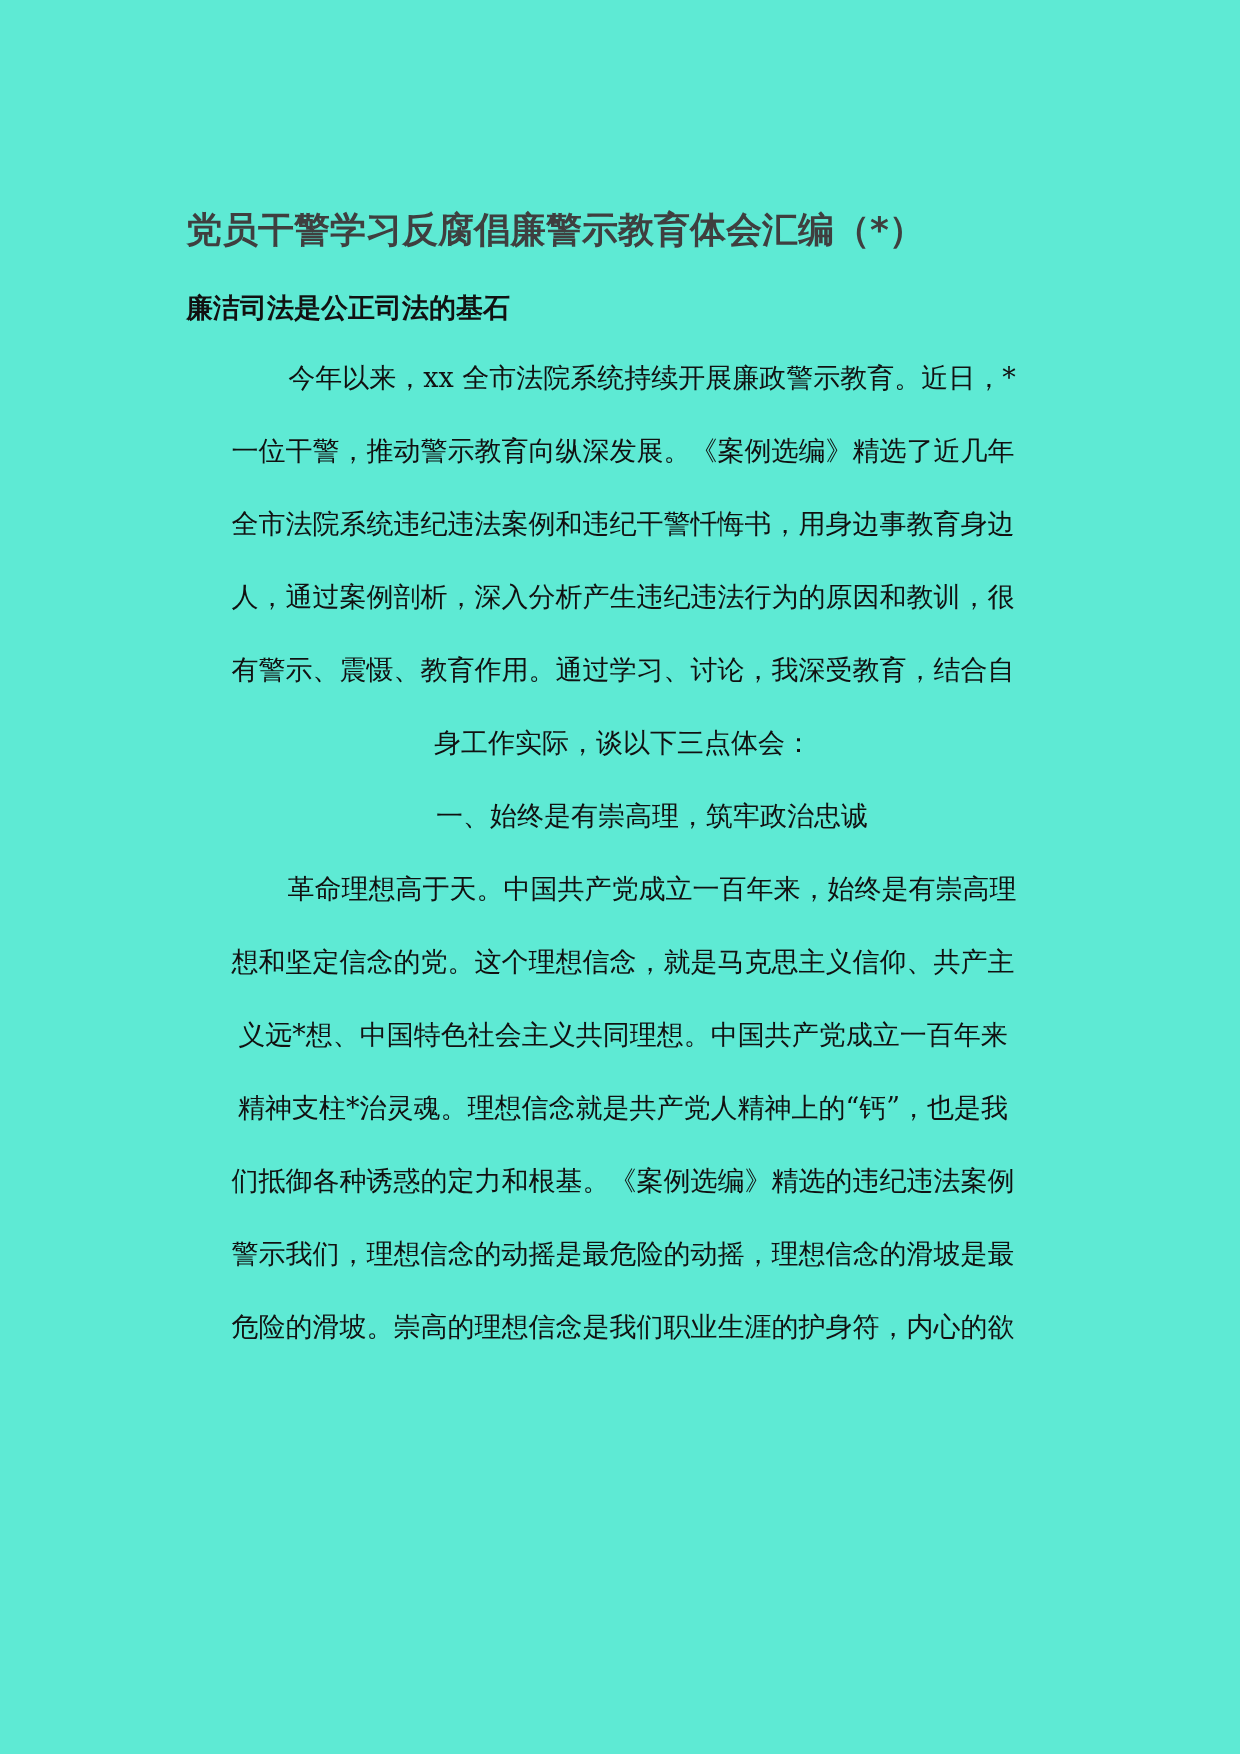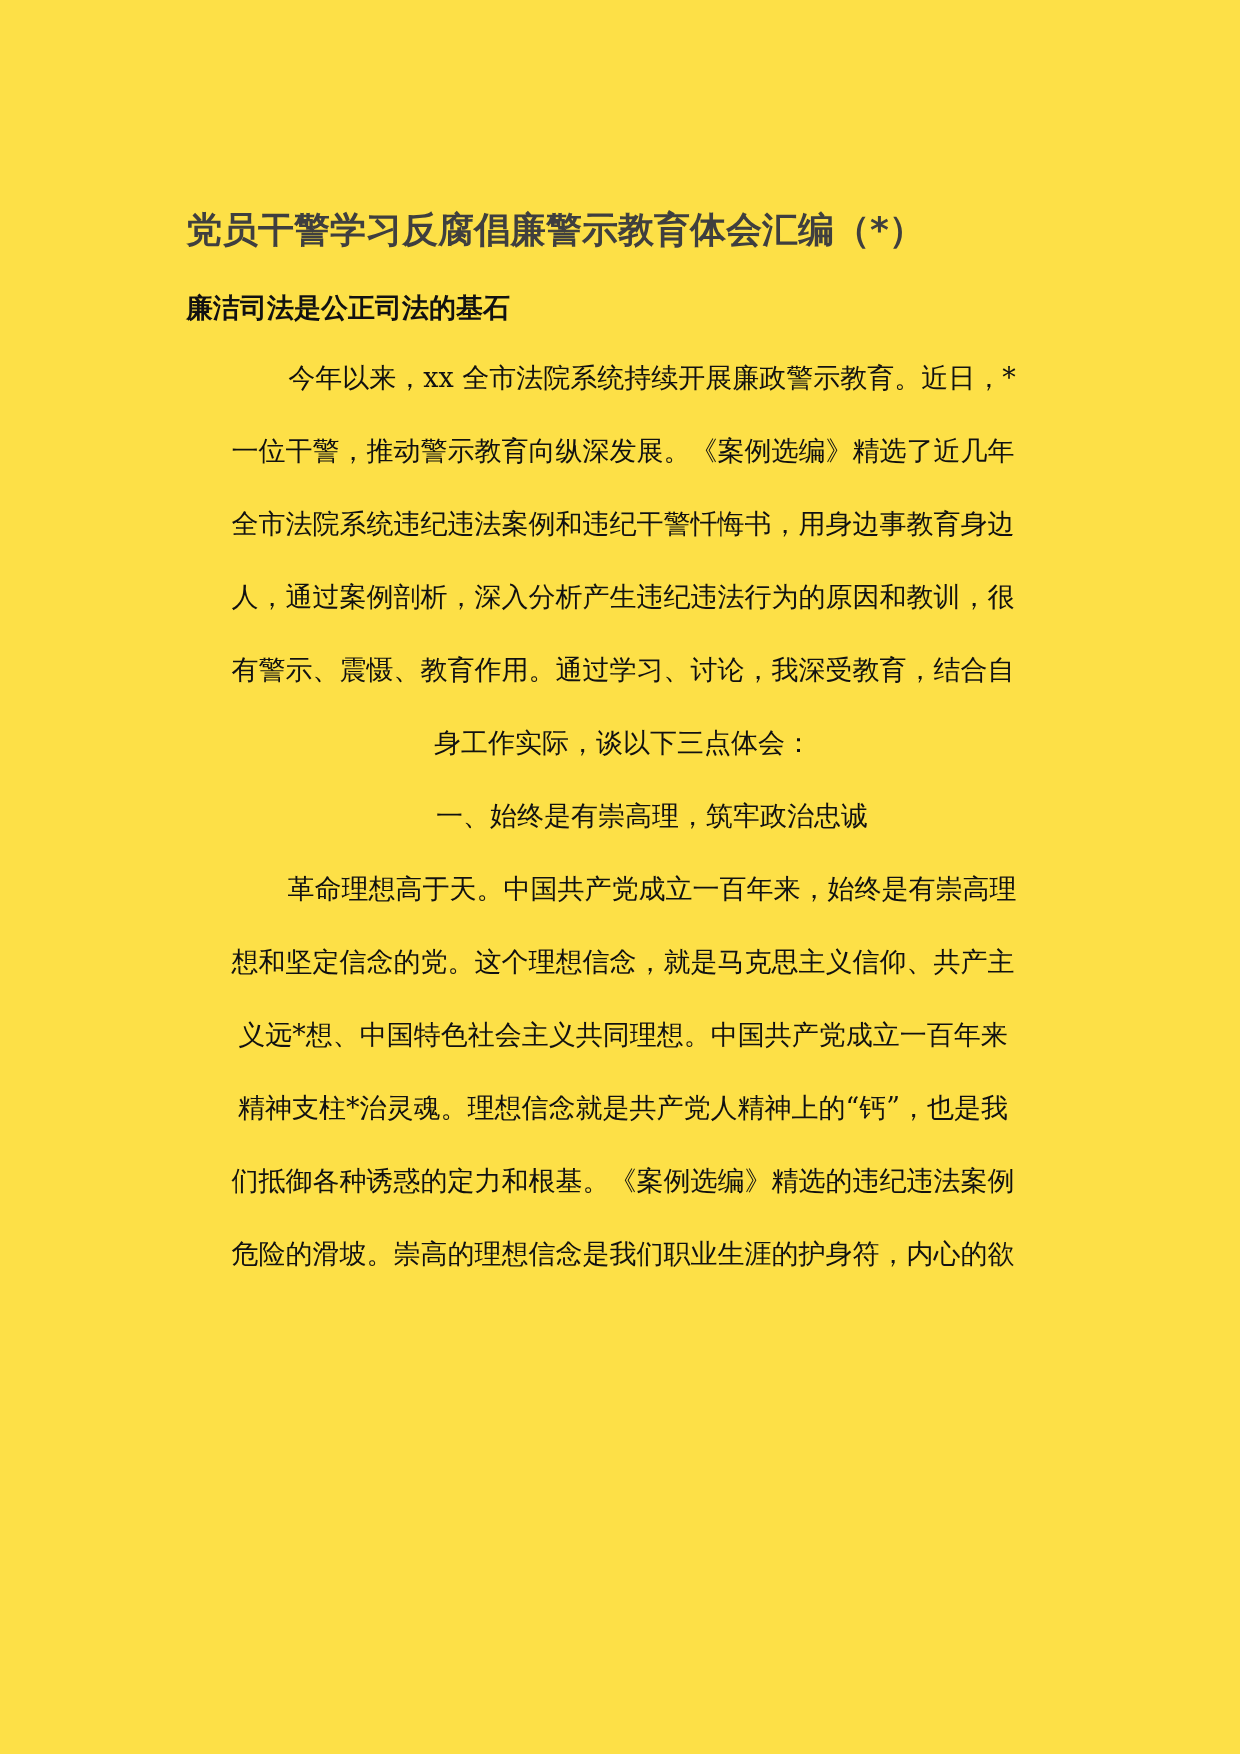--- a/index.html
+++ b/index.html
@@ -12,21 +12,21 @@
       height: 1754px;
       position: relative;
       overflow: hidden;
     }
     .page {
       position: absolute;
       left: 0;
       top: 0;
       width: 1240px;
       height: 1754px;
-      background: #fde047;
+      background: #5eead4;
     }
     .doc-title {
       position: absolute;
       left: 186px;
       top: 206px;
       width: 900px;
       margin: 0;
       font-family: "DejaVu Sans", "Liberation Sans", sans-serif;
       font-weight: bold;
       font-size: 36px;
@@ -82,15 +82,16 @@
     <span class="line">全市法院系统违纪违法案例和违纪干警忏悔书，用身边事教育身边</span>
     <span class="line">人，通过案例剖析，深入分析产生违纪违法行为的原因和教训，很</span>
     <span class="line">有警示、震慑、教育作用。通过学习、讨论，我深受教育，结合自</span>
     <span class="line">身工作实际，谈以下三点体会：</span>
     <span class="line indent">一、始终是有崇高理，筑牢政治忠诚</span>
     <span class="line indent">革命理想高于天。中国共产党成立一百年来，始终是有崇高理</span>
     <span class="line">想和坚定信念的党。这个理想信念，就是马克思主义信仰、共产主</span>
     <span class="line">义远*想、中国特色社会主义共同理想。中国共产党成立一百年来</span>
     <span class="line">精神支柱*治灵魂。理想信念就是共产党人精神上的“钙”，也是我</span>
     <span class="line">们抵御各种诱惑的定力和根基。《案例选编》精选的违纪违法案例</span>
+    <span class="line">警示我们，理想信念的动摇是最危险的动摇，理想信念的滑坡是最</span>
     <span class="line">危险的滑坡。崇高的理想信念是我们职业生涯的护身符，内心的欲</span>
   </div>
 </div>
 
 </body></html>

